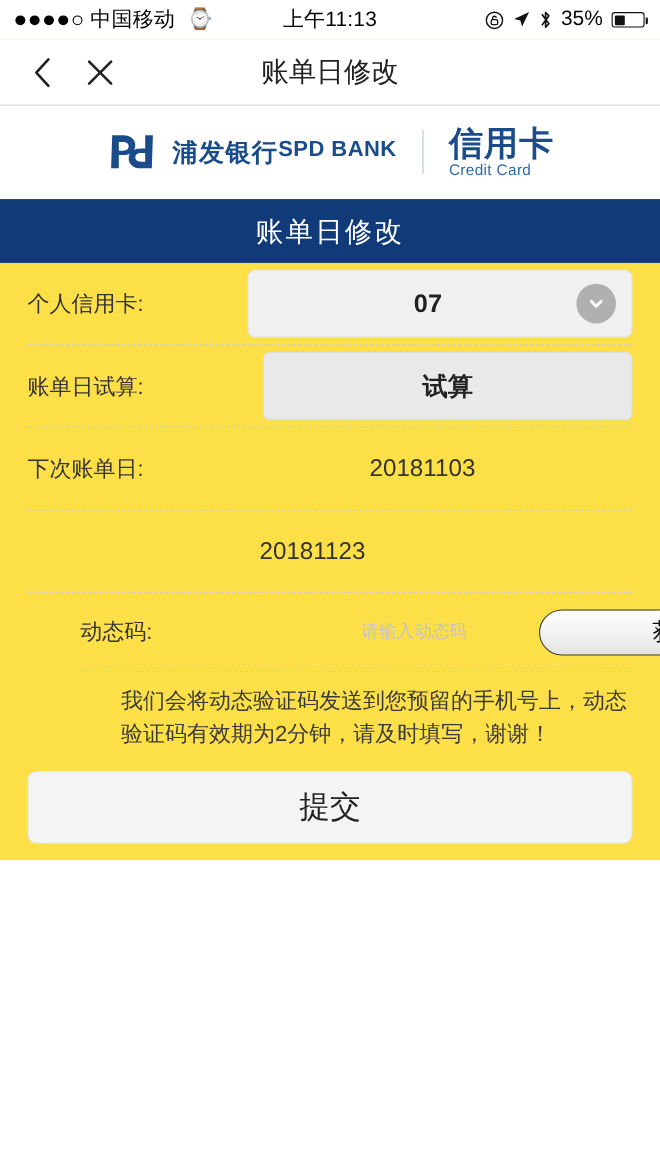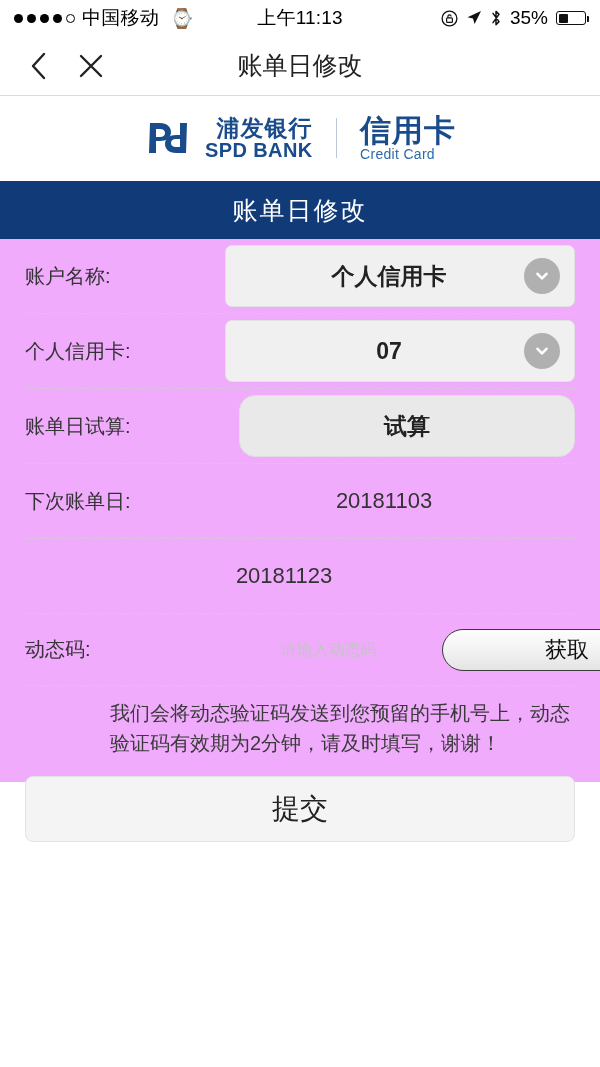--- a/index.html
+++ b/index.html
@@ -2,21 +2,21 @@
 <html><head>
 <meta charset="utf-8">
 <style>
   * { box-sizing: border-box; margin: 0; padding: 0; }
   html, body {
     width: 600px; height: 1067px;
     background: #ffffff;
     font-family: "Liberation Sans", "DejaVu Sans", sans-serif;
     overflow: hidden;
   }
-  .phone { width: 600px; height: 782px; position: relative; background: #f0abfc; }
+  .phone { width: 600px; height: 782px; position: relative; background: #fde047; }
 
   
   .statusbar {
     height: 36px; display: flex; align-items: center;
     padding: 0 14px; font-size: 19px; color: #000;
     background: #fff;
   }
   .sb-left { display: flex; align-items: center; gap: 7px; flex: 1; }
   .dots { display: flex; align-items: center; gap: 4px; }
   .dot { width: 9px; height: 9px; border-radius: 50%; background: #000; }
@@ -46,63 +46,63 @@
     font-size: 25px; color: #222; pointer-events: none;
   }
 
   
   .logoband {
     height: 85px; display: flex; align-items: center; justify-content: center;
     background: #fff;
   }
   .logo-wrap { display: flex; align-items: center; gap: 13px; }
   .logo-mark { width: 48px; height: 42px; }
-  .logo-cn { display: flex; flex-direction: column; line-height: 1.05; text-align: right; }
+  .logo-cn { display: flex; flex-direction: row; line-height: 1.05; }
   .logo-cn .cn { font-size: 23px; color: #1a4c8b; font-weight: 700; letter-spacing: 1px; }
   .logo-cn .en { font-size: 20px; color: #1a4c8b; font-weight: 700; letter-spacing: .4px; }
   .logo-div { width: 1.5px; height: 40px; background: #b9c6d6; margin: 0 10px; }
   .logo-cc { display: flex; flex-direction: column; line-height: 1.05; }
   .logo-cc .cn { font-size: 31px; color: #1a4c8b; font-weight: 700; letter-spacing: 1px; }
   .logo-cc .en { font-size: 14px; color: #2f6aa8; letter-spacing: .3px; }
 
   
   .banner {
     height: 58px; background: #103a78; display: flex;
     align-items: center; justify-content: center;
   }
   .banner span { color: #fff; font-size: 25px; letter-spacing: 2px; }
 
   
   .form { padding: 0 25px; }
   .row {
     min-height: 75px; display: flex; align-items: center;
     border-bottom: 1px dashed #cfcfcf; position: relative;
   }
-  .row:last-of-type { border-bottom: 1px dashed #cfcfcf; }
+  .row:last-of-type { border-bottom: 1px dashed #cfcfcf; margin-left: 48px; }
   .label { font-size: 20px; color: #333; width: 200px; flex-shrink: 0; }
   .valplain { flex: 1; text-align: center; font-size: 22px; color: #333; padding-right: 32px; }
 
   .field {
     flex: 1; height: 62px; background: #f0f0f0;
     border: 1px solid #e2e2e2; border-radius: 7px;
     display: flex; align-items: center; position: relative;
     cursor: pointer;
   }
   .field .ftext {
     flex: 1; text-align: center; font-size: 23px; color: #222; font-weight: 700;
     padding-left: 28px;
   }
   .chev {
     width: 36px; height: 36px; border-radius: 50%; background: #b0b0b0;
     display: flex; align-items: center; justify-content: center;
     margin-right: 14px; flex-shrink: 0;
   }
   .btn-trial {
     flex: 1; height: 62px; background: #e9e9e9;
-    border: 1px solid #dedede; border-radius: 16px;
+    border: 1px solid #dedede; border-radius: 6px;
     display: flex; align-items: center; justify-content: center;
     font-size: 23px; color: #222; font-weight: 700; cursor: pointer; margin-left: 14px;
   }
 
   
   .row.code { min-height: 72px; }
   .code-input {
     flex: 1; border: none; outline: none; background: transparent;
     font-size: 16px; color: #333; text-align: center;
     font-family: "Liberation Sans", sans-serif; padding-right: 10px;
@@ -207,31 +207,20 @@
       </span>
     </div>
   </div>
 
   <div class="banner">
     <span>账单日修改</span>
   </div>
 
   <div class="form">
 
-    <div class="row">
-      <span class="label">账户名称:</span>
-      <div class="field">
-        <span class="ftext">个人信用卡</span>
-        <span class="chev">
-          <svg width="18" height="18" viewBox="0 0 18 18">
-            <path d="M4.5 6.8 L9 11.4 L13.5 6.8" fill="none" stroke="#fff" stroke-width="2.6" stroke-linecap="round" stroke-linejoin="round"></path>
-          </svg>
-        </span>
-      </div>
-    </div>
 
 
     <div class="row">
       <span class="label">个人信用卡:</span>
       <div class="field">
         <span class="ftext">07</span>
         <span class="chev">
           <svg width="18" height="18" viewBox="0 0 18 18">
             <path d="M4.5 6.8 L9 11.4 L13.5 6.8" fill="none" stroke="#fff" stroke-width="2.6" stroke-linecap="round" stroke-linejoin="round"></path>
           </svg>

